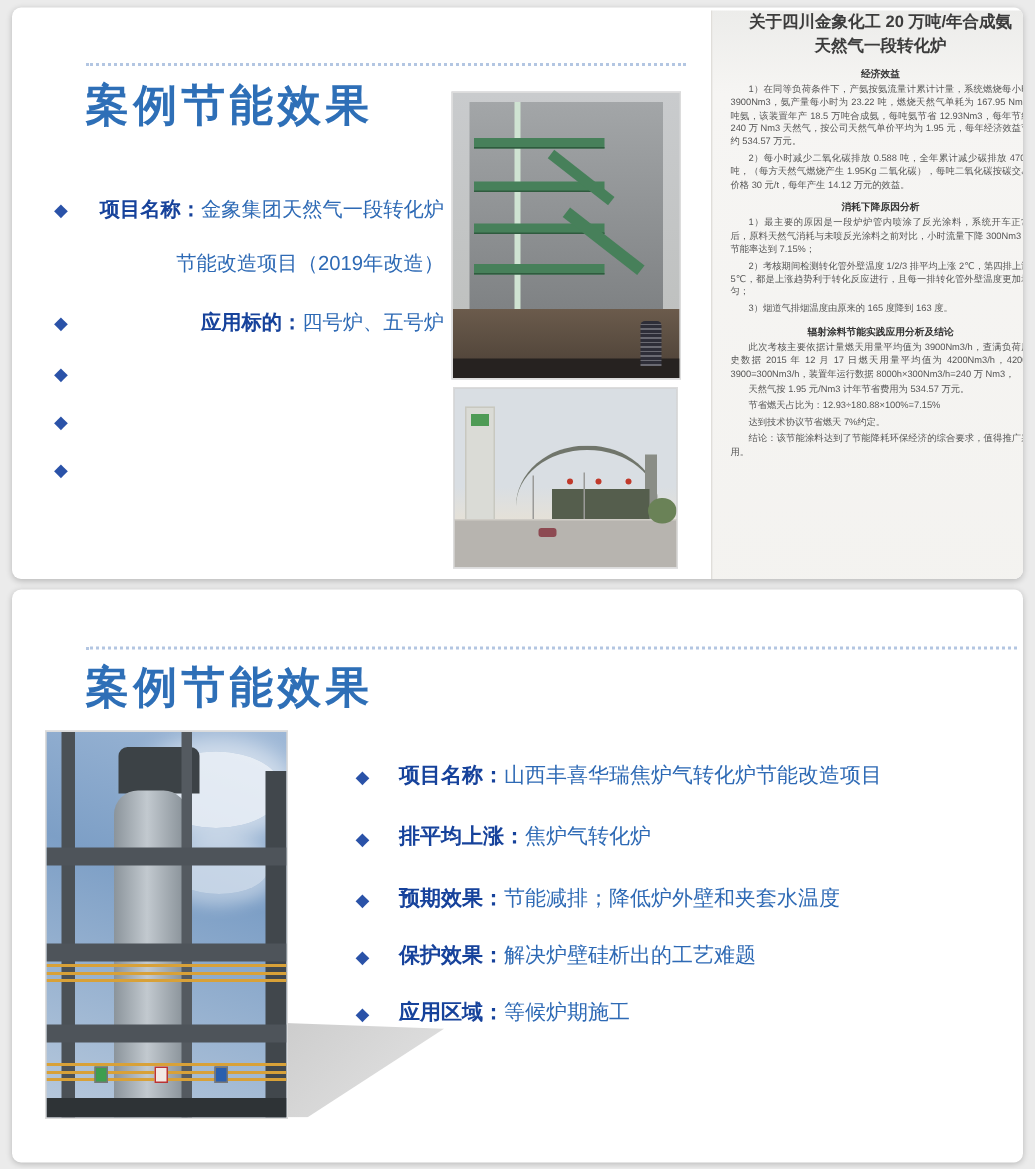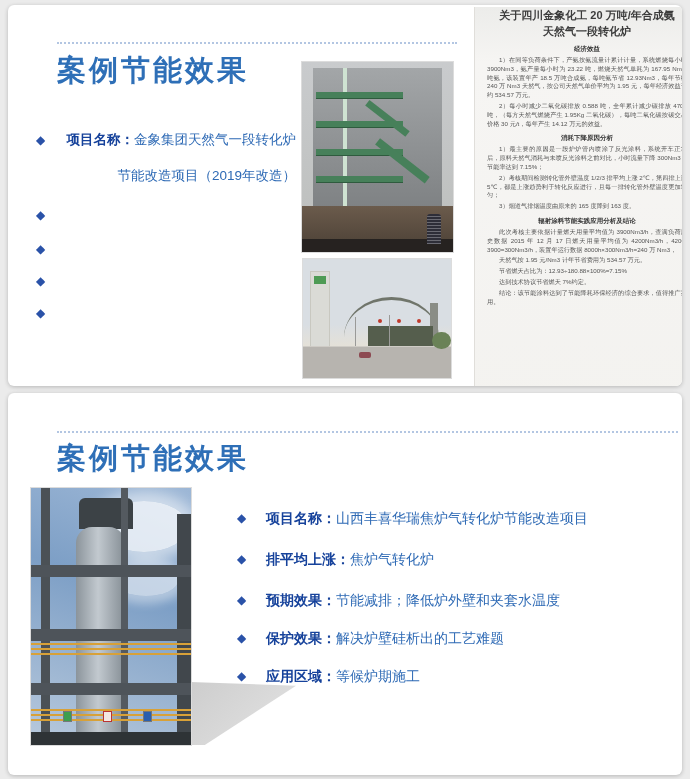--- a/index.html
+++ b/index.html
@@ -35,21 +35,21 @@
   .btext b { color:#16429b; }
 
   #card1 .brow { left:28px; width:260px; }
   #card1 .diamond { line-height:36px; }
   #card1 .btext { font-size:13.5px; line-height:36px; width:246px;text-align:right; }
   #c1b1 { top:117px; } #c1b2 { top:192px; } #c1b3 { top:226px; }
   #c1b4 { top:258px; } #c1b5 { top:290px; }
 
   #card2 .brow { left:229px; width:430px; }
   #card2 .diamond { line-height:30px; }
-  #card2 .btext { font-size:14px; line-height:30px; width:400px; }
+  #card2 .btext { font-size:14px; line-height:30px; width:400px;font-family:Liberation Mono, monospace; }
   #c2b1 { top:110px; } #c2b2 { top:151px; } #c2b3 { top:192px; }
   #c2b4 { top:230px; } #c2b5 { top:268px; }
 
   
   .photo { position:absolute; overflow:hidden; border:1px solid #dcdcdc; background:#c9cbcd; }
   .photo div { position:absolute; }
 
   #photoA { left:293px; top:56px; width:153px; height:192px; }
   .pa-sky   { inset:0; background:linear-gradient(180deg,#c9cbcd,#bcbebc); }
   .pa-bldg  { left:7%; top:3%; width:86%; height:75%;
@@ -134,20 +134,21 @@
 <div class="card" id="card1">
   <div class="dotline"></div>
   <h1 class="slide-title">案例节能效果</h1>
 
   <div class="brow" id="c1b1">
     <span class="diamond">◆</span>
     <p class="btext"><b>项目名称：</b><span>金象集团天然气一段转化炉节能改造项目（2019年改造）</span></p>
   </div>
   <div class="brow" id="c1b2">
     <span class="diamond">◆</span>
+    <p class="btext"><b>应用标的：</b><span>四号炉、五号炉</span></p>
   </div>
   <div class="brow" id="c1b3">
     <span class="diamond">◆</span>
   </div>
   <div class="brow" id="c1b4">
     <span class="diamond">◆</span>
   </div>
   <div class="brow" id="c1b5">
     <span class="diamond">◆</span>
   </div>

